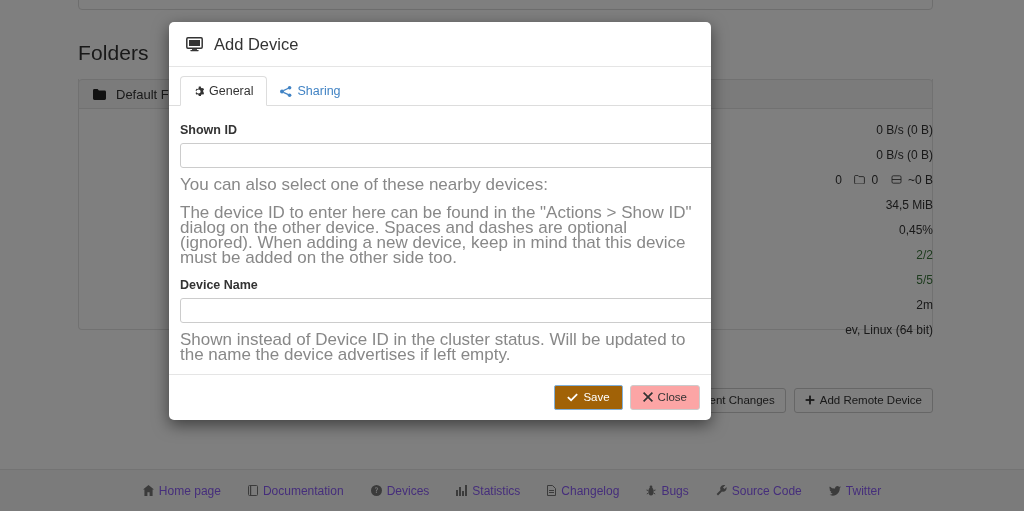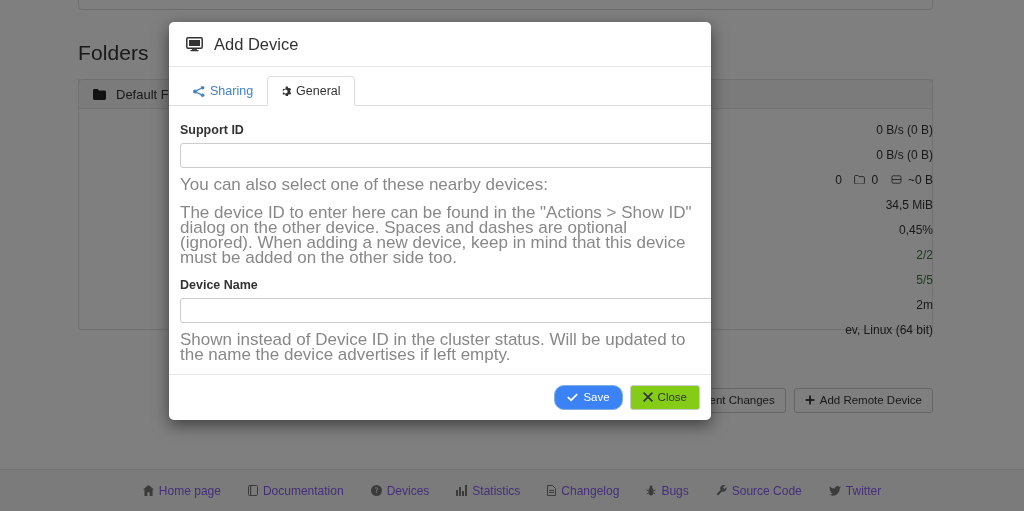--- a/index.html
+++ b/index.html
@@ -208,34 +208,34 @@
   .spacer-22 { height: 13px; }
 
   .modal-footer {
     border-top: 1px solid #e5e5e5;
     padding: 10px 11px;
     display: flex;
     justify-content: flex-end;
     gap: 7px;
   }
   .btn-save {
-    background: #3b82f6;
+    background: #a16207;
     border: 1px solid #80b0db;
     color: #fff;
     font-size: 11.5px;
-    border-radius: 10px;
+    border-radius: 2px;
     padding: 5px 12px;
     display: inline-flex;
     align-items: center;
     gap: 5px;
     cursor: pointer;
     line-height: 1.1;
   }
   .btn-close {
-    background: #84cc16;
+    background: #fca5a5;
     border: 1px solid #ccc;
     color: #333;
     font-size: 11.5px;
     border-radius: 3px;
     padding: 5px 12px;
     display: inline-flex;
     align-items: center;
     gap: 5px;
     cursor: pointer;
     line-height: 1.1;
@@ -408,45 +408,45 @@
         <rect x="0.8" y="0.8" width="15.4" height="10.4" rx="1.1" fill="none" stroke="#333" stroke-width="1.5"></rect>
         <rect x="3" y="3" width="11" height="6" fill="#333"></rect>
         <rect x="6" y="11.5" width="5" height="1.4" fill="#333"></rect>
         <rect x="4.3" y="12.9" width="8.4" height="1.3" rx="0.6" fill="#333"></rect>
       </svg>
     </span>
     <span class="modal-title">Add Device</span>
   </div>
 
   <div class="tabs">
+    <div class="tab active">
+      <span>
+        <svg width="11" height="11" viewBox="0 0 11 11">
+            <path d="M5.5 3.4a2.1 2.1 0 1 0 0 4.2 2.1 2.1 0 0 0 0-4.2zm4.8 2.9.9.7-1 1.7-1.1-.4a4 4 0 0 1-1 .6l-.2 1.1H5.8l-.2-1.1a4 4 0 0 1-1-.6l-1.1.4-1-1.7.9-.7a4 4 0 0 1 0-1.2l-.9-.7 1-1.7 1.1.4a4 4 0 0 1 1-.6L5.8.6h2l.2 1.1a4 4 0 0 1 1 .6l1.1-.4 1 1.7-.9.7a4 4 0 0 1 0 1.2z" fill="#333"></path>
+          </svg>
+      </span>
+      <span>General</span>
+    </div>
     <div class="tab">
       <span>
         <svg width="12" height="11" viewBox="0 0 12 11">
             <circle cx="9.6" cy="1.8" r="1.8" fill="#4183c4"></circle>
             <circle cx="9.6" cy="9.2" r="1.8" fill="#4183c4"></circle>
             <circle cx="2" cy="5.5" r="2" fill="#4183c4"></circle>
             <line x1="3.4" y1="4.6" x2="8.4" y2="2.3" stroke="#4183c4" stroke-width="1.2"></line>
             <line x1="3.4" y1="6.4" x2="8.4" y2="8.6" stroke="#4183c4" stroke-width="1.2"></line>
           </svg>
       </span>
       <span>Sharing</span>
     </div>
-    <div class="tab active">
-      <span>
-        <svg width="11" height="11" viewBox="0 0 11 11">
-            <path d="M5.5 3.4a2.1 2.1 0 1 0 0 4.2 2.1 2.1 0 0 0 0-4.2zm4.8 2.9.9.7-1 1.7-1.1-.4a4 4 0 0 1-1 .6l-.2 1.1H5.8l-.2-1.1a4 4 0 0 1-1-.6l-1.1.4-1-1.7.9-.7a4 4 0 0 1 0-1.2l-.9-.7 1-1.7 1.1.4a4 4 0 0 1 1-.6L5.8.6h2l.2 1.1a4 4 0 0 1 1 .6l1.1-.4 1 1.7-.9.7a4 4 0 0 1 0 1.2z" fill="#333"></path>
-          </svg>
-      </span>
-      <span>General</span>
-    </div>
   </div>
 
   <div class="modal-body">
 
-    <div class="field-label">Support ID</div>
+    <div class="field-label">Shown ID</div>
     <input class="text-input" type="text" placeholder="" style="">
 
     <p class="help-text">You can also select one of these nearby devices:</p>
     <p class="help-text para">The device ID to enter here can be found in the "Actions &gt; Show ID" dialog on the other device. Spaces and dashes are optional (ignored). When adding a new device, keep in mind that this device must be added on the other side too.</p>
 
     <div class="spacer-22"></div>
 
     <div class="field-label">Device Name</div>
     <input class="text-input" type="text" placeholder="" style="">
 

